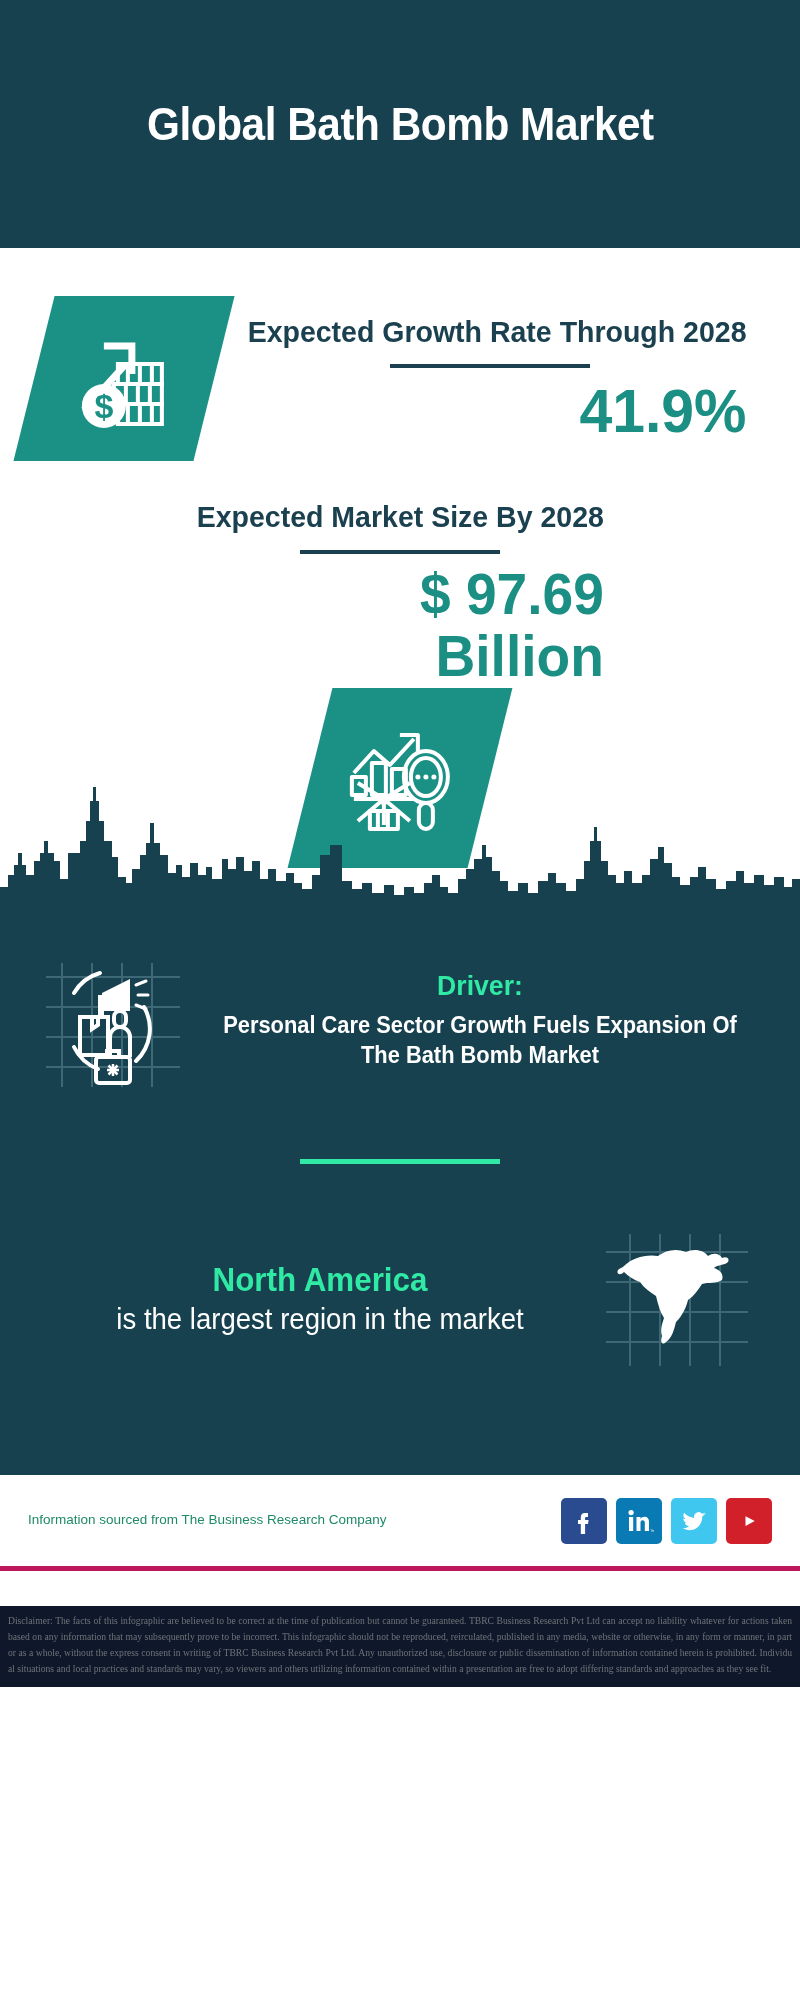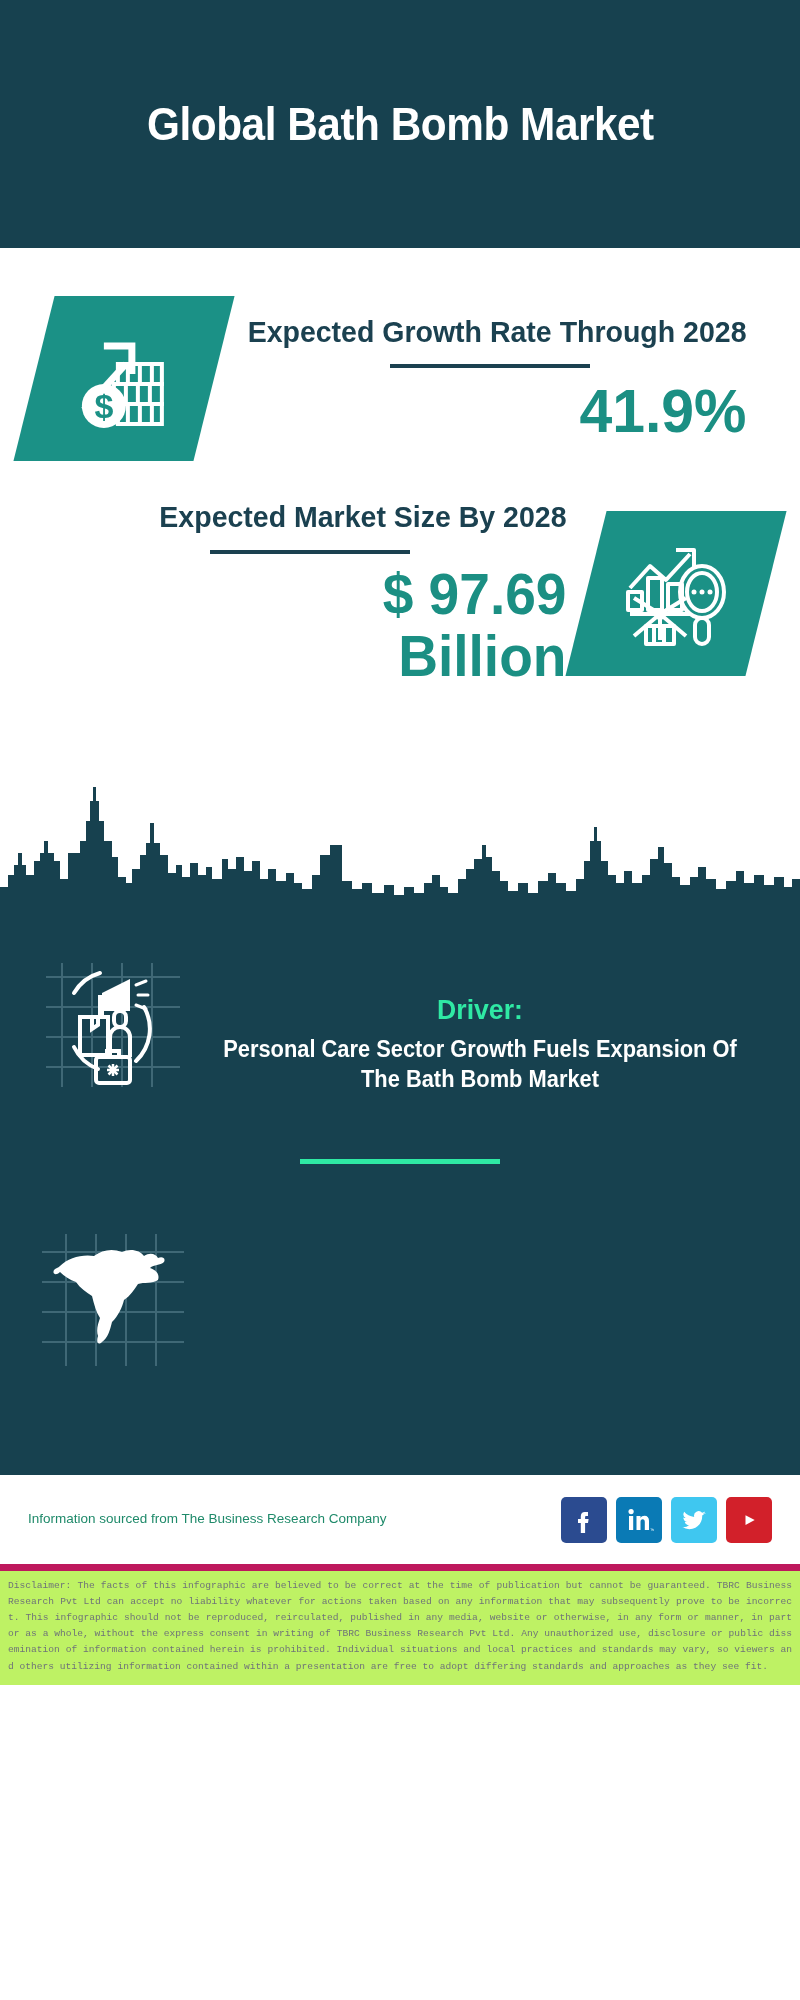--- a/index.html
+++ b/index.html
@@ -23,21 +23,21 @@
     text-align:center; letter-spacing:-0.5px;
     font-family:"Liberation Sans Narrow","Liberation Sans",sans-serif;
     transform:scaleX(0.92); transform-origin:center;
   }
 
   
   .white-zone { position:relative; background:#fff; height:655px; }
 
   .stat-row { display:flex; align-items:center; }
   .stat-row.row1 { padding:48px 34px 0 34px; }
-  .stat-row.row2 { padding:38px 34px 0 34px; }
+  .stat-row.row2 { padding:38px 34px 0 34px;flex-direction:column; }
 
   .para-icon {
     width:180px; height:165px; flex:0 0 180px;
     background:#1b9186;
     transform:skewX(-14deg);
     display:flex; align-items:center; justify-content:center;
     position:relative;
   }
   .para-icon > svg { transform:skewX(14deg); }
 
@@ -65,21 +65,21 @@
 
   
   .skyline { position:absolute; left:0; width:800px; height:120px; bottom:0; }
   .skyline svg { display:block; width:800px; height:120px; }
 
   
   .dark-zone {
     background:#17414f; position:relative;
     height:572px; padding-top:42px;
   }
-  .dark-row { display:flex; align-items:flex-end; padding:0 38px; }
+  .dark-row { display:flex; align-items:center; padding:0 38px; }
   .grid-icon { width:160px; height:150px; flex:0 0 160px; position:relative; }
   .grid-icon svg { display:block; }
 
   .dark-text { flex:1; text-align:center; padding:0 8px; }
   .accent-head {
     color:#2fe9a4; font-size:28px; font-weight:bold; line-height:1.2;
     font-family:"Liberation Sans Narrow","Liberation Sans",sans-serif;
     margin-bottom:9px;
     transform:scaleX(0.95); transform-origin:center;
   }
@@ -100,45 +100,46 @@
   .region-sub {
     color:#ffffff; font-size:29px; line-height:1.28; margin-top:2px;
     font-family:"Liberation Sans Narrow","Liberation Sans",sans-serif;
     transform:scaleX(0.95); transform-origin:center;
   }
 
   
   .footer {
     background:#ffffff; height:96px;
     display:flex; align-items:center; padding:0 28px;
-    border-bottom:7px solid #be185d;
+    border-bottom:5px solid #be185d;
   }
   .source-block { flex:1; }
   .source-line {
     color:#1f8a6a; font-size:13.5px; line-height:1.55;
     font-family:"Liberation Sans Narrow","Liberation Sans",sans-serif;
   }
   .socials { display:flex; gap:9px; align-items:center; }
   .soc {
     width:46px; height:46px; border-radius:5px;
     display:flex; align-items:center; justify-content:center;
   }
   .soc.fb { background:#2b4b90; }
   .soc.li { background:#0a7ab5; }
   .soc.tw { background:#3fc7f0; }
   .soc.yt { background:#d2202a; }
   .soc svg { display:block; }
 
   
   .disclaimer {
-    background:#bef264; padding:7px 8px 10px 8px;
+    background:#0f172a; padding:7px 8px 10px 8px;
     color:#6f7478; font-size:9.6px; line-height:1.68;
     text-align:justify;
-    font-family:Liberation Mono, monospace;
+    font-family:Liberation Serif, serif;
     word-break:break-all;
+    margin-top:35px;
   }
 </style>
 </head>
 <body>
 
 <div class="page">
 
   <div class="header">
     <div class="header-title">Global Bath Bomb Market</div>
   </div>
@@ -277,20 +278,24 @@
       </div>
       <div class="dark-text">
         <div class="accent-head">Driver:</div>
         <div class="dark-body">Personal Care Sector Growth Fuels Expansion Of The Bath Bomb Market</div>
       </div>
     </div>
 
     <div class="rule-mint"></div>
 
     <div class="dark-row">
+      <div class="dark-text">
+        <div class="region-name">North America</div>
+        <div class="region-sub">is the largest region in the market</div>
+      </div>
       <div class="grid-icon">
         <svg width="150" height="150" viewBox="0 0 150 150">
           <g stroke="#3f6876" stroke-width="2" fill="none">
             <line x1="28" y1="10" x2="28" y2="142"></line>
             <line x1="58" y1="10" x2="58" y2="142"></line>
             <line x1="88" y1="10" x2="88" y2="142"></line>
             <line x1="118" y1="10" x2="118" y2="142"></line>
             <line x1="4" y1="28" x2="146" y2="28"></line>
             <line x1="4" y1="58" x2="146" y2="58"></line>
             <line x1="4" y1="88" x2="146" y2="88"></line>

